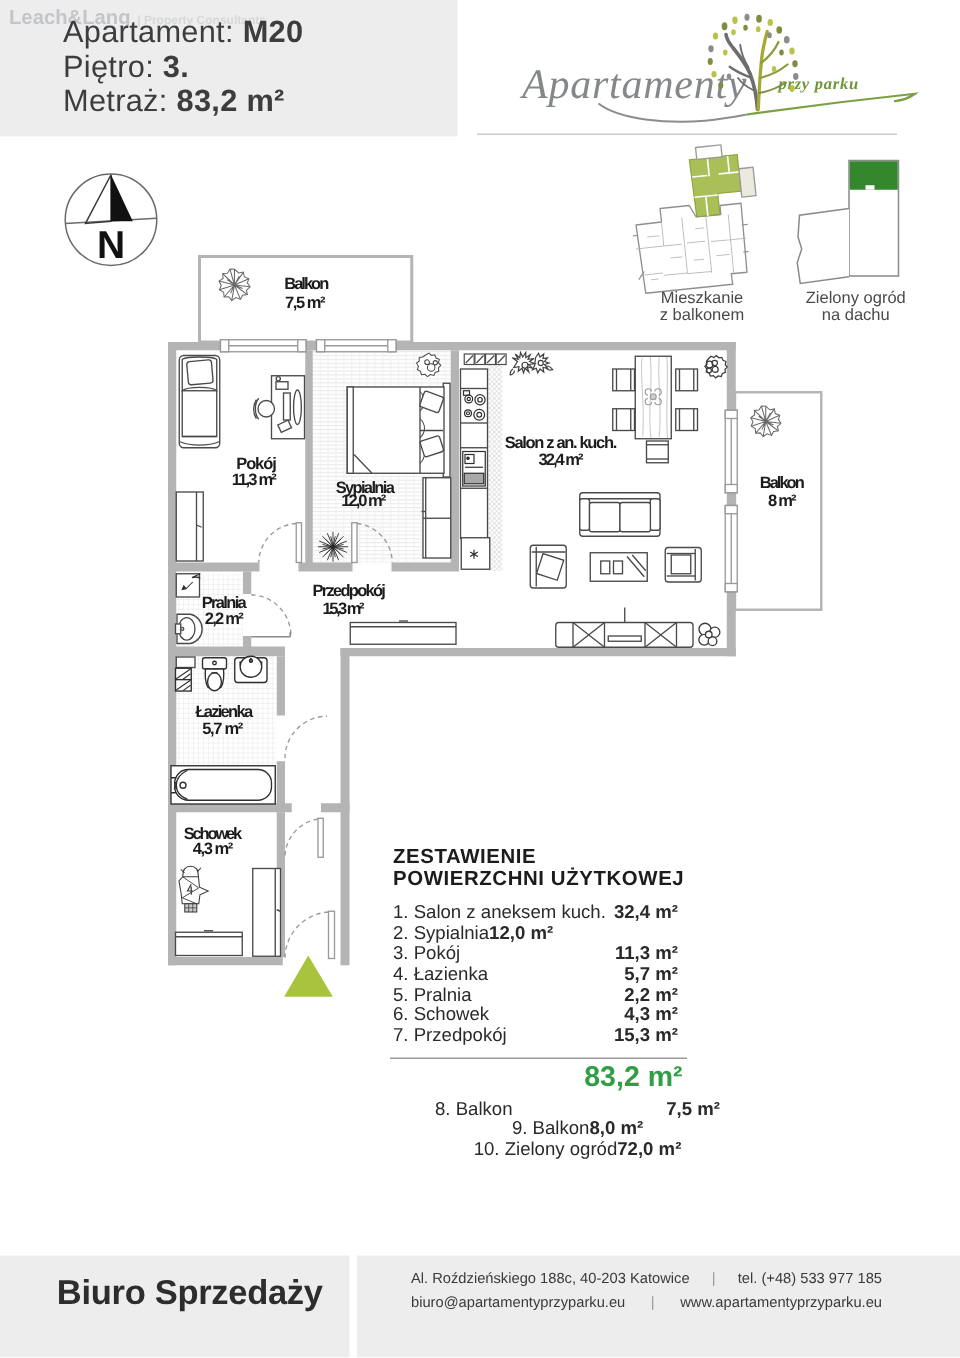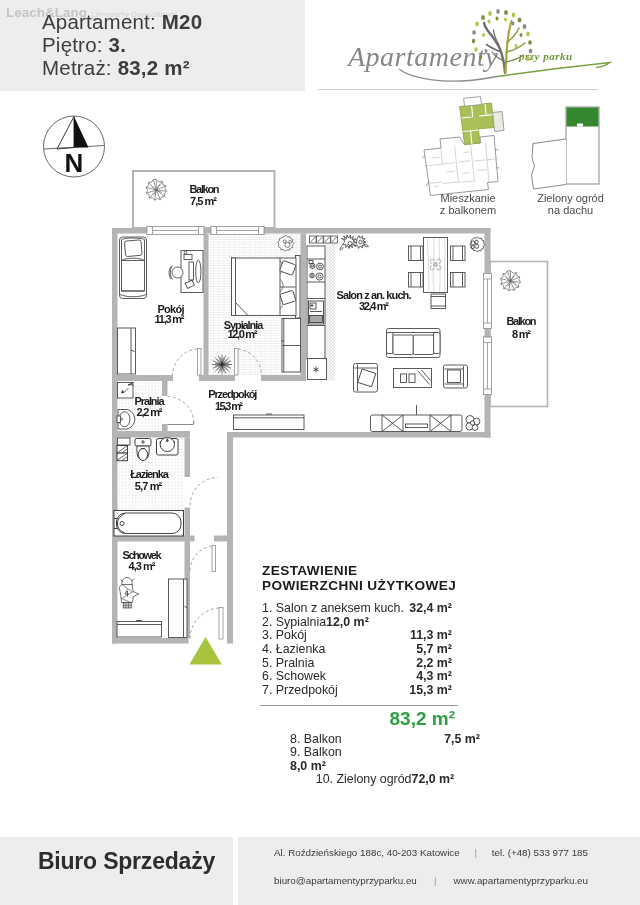--- a/index.html
+++ b/index.html
@@ -631,21 +631,21 @@
 
 <div class="abs" style="left:260px;top:705px;width:198px;height:1px;background:#9a9a9a;"></div>
 
 <div class="abs" style="left:262px;top:708px;width:193px;text-align:right;font-size:19px;font-weight:bold;color:#2f9e45;">83,2 m²</div>
 
 <div class="abs" style="left:262px;top:732.5px;width:190px;font-size:12.4px;color:#2a2a2a;line-height:13.65px;margin-left:28px;">
   <div style="display:flex;justify-content:space-between;">
       <span>8. Balkon</span>
       <b>7,5 m²</b>
     </div>
-  <div style="display:flex;justify-content:center;flex-direction:column;">
+  <div style="display:flex;justify-content:center;">
       <span>9. Balkon</span>
       <b>8,0 m²</b>
     </div>
   <div style="display:flex;justify-content:center;">
       <span>10. Zielony ogród</span>
       <b>72,0 m²</b>
     </div>
 </div>
 
 <div class="abs" style="left:0;top:837px;width:233px;height:68px;background:#ededed;"></div>
@@ -653,18 +653,18 @@
 <div class="abs" style="left:10px;top:848px;width:233px;text-align:center;font-size:23px;font-weight:bold;color:#2d2d2d;letter-spacing:-0.2px;">Biuro Sprzedaży</div>
 
 <div class="abs" style="left:238px;top:837px;width:402px;height:68px;background:#ededed;"></div>
 
 <div class="abs" style="left:274px;top:846.5px;width:314px;font-size:9.8px;color:#3a3a3a;">
   <div style="display:flex;justify-content:space-between;">
       <span>Al. Roździeńskiego 188c, 40-203 Katowice</span>
       <span style="color:#9a9a9a;">|</span>
       <span>tel. (+48) 533 977 185</span>
     </div>
-  <div style="display:flex;justify-content:space-between;margin-top:17px;">
+  <div style="display:flex;justify-content:space-between;margin-top:5px;">
       <span>biuro@apartamentyprzyparku.eu</span>
       <span style="color:#9a9a9a;">|</span>
       <span>www.apartamentyprzyparku.eu</span>
     </div>
 </div>
 
 </body></html>

